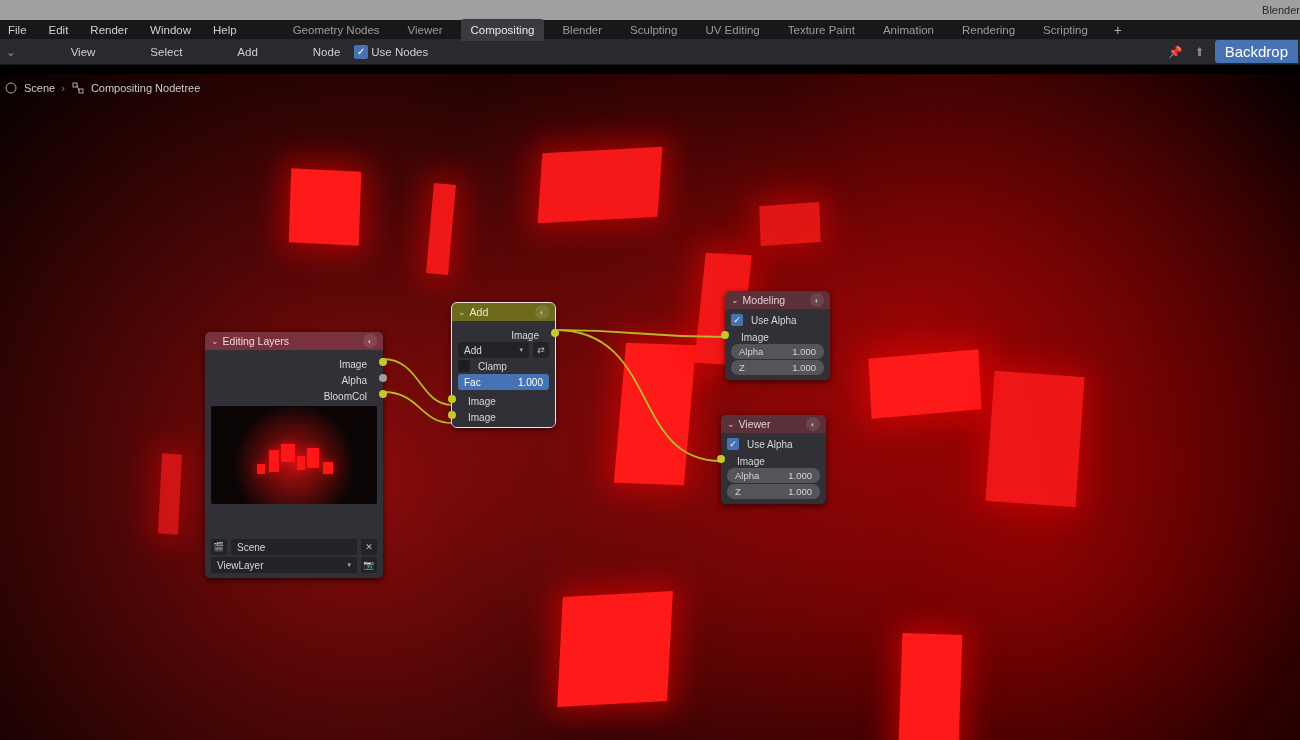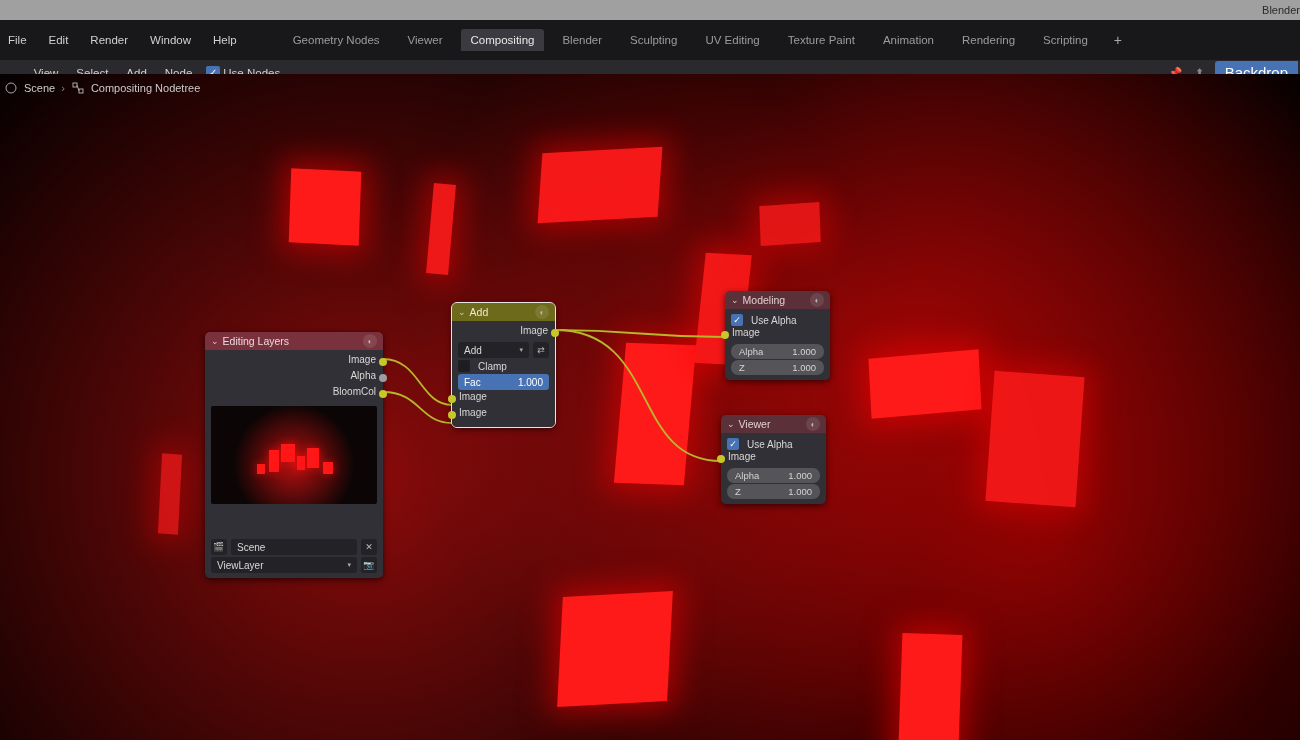--- a/index.html
+++ b/index.html
@@ -2,31 +2,31 @@
 <html><head>
 <meta charset="utf-8">
 <style>
 * { box-sizing: border-box; margin: 0; padding: 0; font-family: -apple-system, BlinkMacSystemFont, "Segoe UI", sans-serif; user-select: none; }
 body { width: 1300px; height: 740px; background: #000; overflow: hidden; position: relative; }
 
 
 .titlebar { width: 100%; height: 20px; background: #a0a0a0; display: flex; align-items: center; justify-content: flex-end; font-size: 11px; color: #2a2a2a; }
 
 
-.menubar { width: 100%; height: 40px; background: #18181a; display: flex; align-items: center; padding: 0 4px; gap: 14px; color: #d0d0d0; font-size: 11.5px; }
+.menubar { width: 100%; height: 19px; background: #18181a; display: flex; align-items: center; padding: 0 4px; gap: 14px; color: #d0d0d0; font-size: 11.5px; }
 .menubar .menu-item { padding: 4px 4px; cursor: pointer; }
 .workspaces { display: flex; gap: 8px; margin-left: 28px; align-items: center; }
 .workspaces .ws { padding: 5px 10px; color: #9c9c9c; cursor: pointer; border-radius: 3px 3px 0 0; font-size: 11.5px; }
 .workspaces .ws.active { background: #3a3a40; color: #e8e8e8; }
 .workspaces .plus { color: #aaa; font-size: 14px; padding: 0 8px; cursor: pointer; }
 
 
 .header2 { width: 100%; height: 26px; background: #2a2a2e; display: flex; align-items: center; padding: 0 2px; color: #d0d0d0; font-size: 11.5px; gap: 10px; border-bottom: 1px solid #1a1a1a; }
 .header2 .chev { padding: 0 4px; cursor: pointer; color: #999; }
-.header2 .hitem { padding: 3px 4px; cursor: pointer; }
+.header2 .hitem { padding: 3px 4px; cursor: pointer; margin-left: 37px; }
 .header2 .checkbox { width: 14px; height: 14px; background: #4772b3; border-radius: 2px; display: inline-flex; align-items: center; justify-content: center; color: #fff; font-size: 10px; margin-right: 3px; vertical-align: middle; }
 .header2 .right { margin-left: auto; display: flex; align-items: center; gap: 6px; }
 .header2 .iconbtn { width: 18px; height: 18px; color: #888; cursor: pointer; display: flex; align-items: center; justify-content: center; }
 .header2 .backdrop-btn { background: #4772b3; color: #fff; padding: 3px 10px; border-radius: 3px 0 0 3px; cursor: pointer; font-size: 15px; }
 
 
 .pathbar { width: 100%; height: 24px; background: rgba(0,0,0,0); display: flex; align-items: center; position: absolute; top: 76px; left: 0; padding: 0 4px; color: #ccc; font-size: 11px; gap: 6px; z-index: 5;}
 .pathbar .icon { width: 14px; height: 14px; display: inline-flex; align-items: center; justify-content: center; color: #aaa;}
 .pathbar .sep { color: #888; }
 
@@ -60,21 +60,21 @@
 .node .nhdr .collapse { font-size: 9px; color: #ccc; }
 .node .nhdr .nhdr-icon { margin-left: auto; width: 14px; height: 14px; border-radius: 50%; background: rgba(255,255,255,.1); display:flex; align-items:center; justify-content:center; font-size:8px; color:#bbb; }
 .node .nbody { background: #303036; border-radius: 0 0 5px 5px; padding: 4px 0; position: relative; }
 
 
 .hdr-red { background: #79323d; color: #e9d9dc; }
 .hdr-olive { background: #6e6a1b; color: #eceacb; }
 .hdr-dkred { background: #5c3038; color: #e0cfd2; }
 
 
-.sock { position: relative; height: 16px; display: flex; align-items: flex-start; padding: 0 7px; font-size: 10px; }
+.sock { position: relative; height: 16px; display: flex; align-items: flex-end; padding: 0 16px; font-size: 10px; }
 .sock.out { justify-content: flex-end; }
 .sock .dot { width: 8px; height: 8px; border-radius: 50%; position: absolute; top: 4px; }
 .sock.out .dot { right: -4px; }
 .sock.in  .dot { left: -4px; }
 .dot.yellow { background: #c7c729; }
 .dot.grey   { background: #9e9e9e; }
 
 
 .nrow { padding: 1px 6px; display: flex; gap: 4px; align-items: center; font-size: 10px; }
 .nselect { flex: 1; background: #232327; height: 16px; border-radius: 3px; padding: 0 6px; display:flex; align-items:center; justify-content:space-between; cursor:pointer; }

